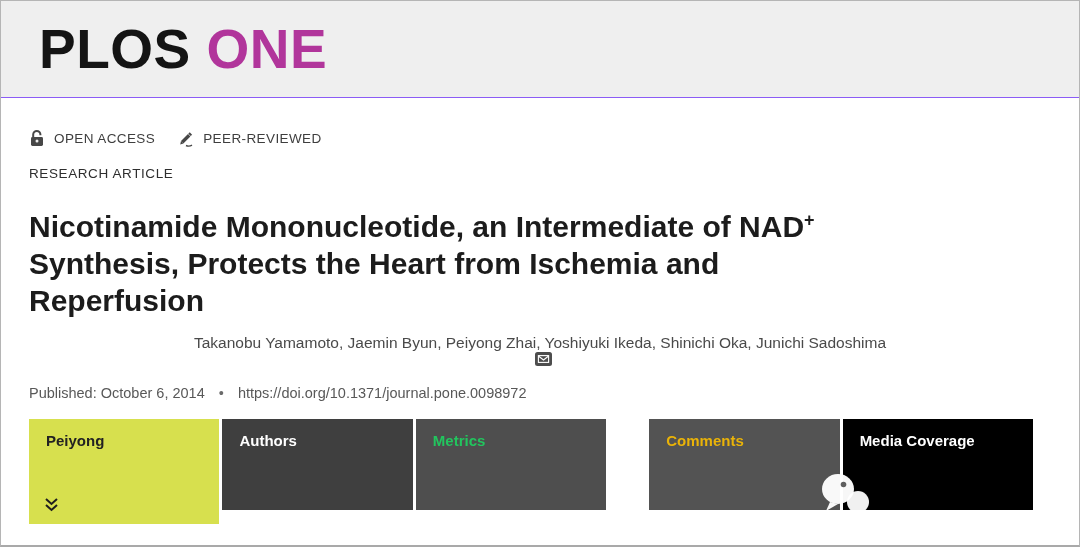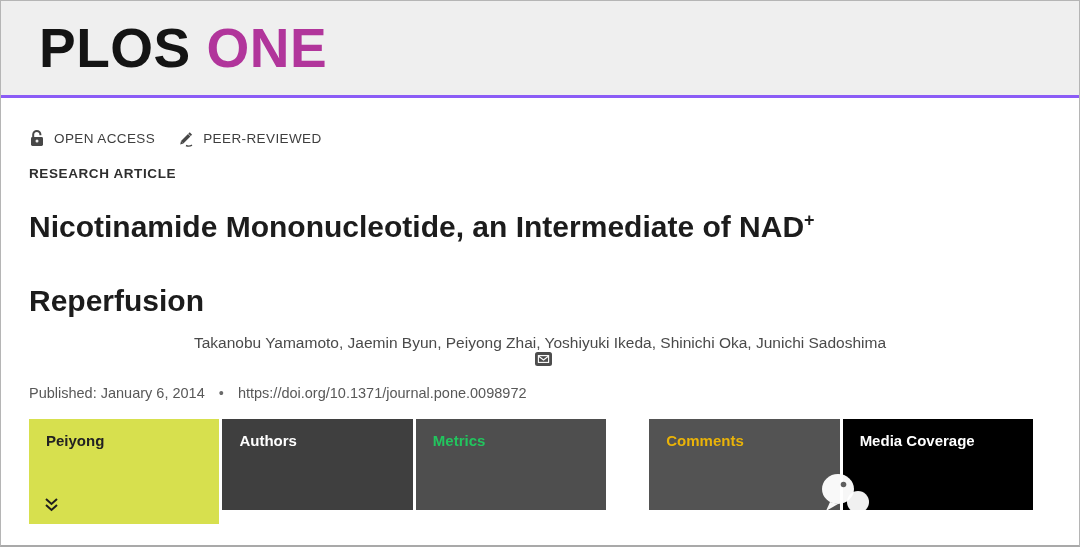--- a/index.html
+++ b/index.html
@@ -16,21 +16,21 @@
     border:1px solid #b5b5b5;
     border-bottom:2px solid #a9a9a9;
   }
   
   .journal-header {
     height:97px;
     background:#efefef;
     display:flex;
     align-items:center;
     padding-left:38px;
-    border-bottom:3px solid #8b5cf6;
+    border-bottom:1px solid #8b5cf6;
   }
   .logo {
     font-size:55px;
     font-weight:700;
     letter-spacing:0.5px;
     color:#141414;
     line-height:1;
     cursor:pointer;
   }
   .logo .one {  }
@@ -44,21 +44,20 @@
     letter-spacing:0.4px;
     color:#3e3e3e;
   }
   .meta-row .icon { display:inline-flex; margin-right:9px; }
   .meta-row .icon.second { margin-left:22px; }
   .article-type {
     margin-top:19px;
     font-size:13.5px;
     letter-spacing:0.6px;
     color:#2e2e2e;
-    font-weight:bold;
   }
   .title {
     margin-top:27px;
     font-size:30px;
     font-weight:700;
     line-height:37px;
     color:#1c1c1c;
   }
   .title sup { font-size:18px; line-height:0; }
   .authors {
@@ -139,37 +138,37 @@
           <path d="M9 15.5 q3 1.4 6-0.3" stroke="#474747" stroke-width="1.4" fill="none"></path>
         </svg>
       </span>
       <span>PEER-REVIEWED</span>
     </div>
 
     <div class="article-type">RESEARCH ARTICLE</div>
 
     <h1 class="title">
       <span>Nicotinamide Mononucleotide, an Intermediate of NAD</span><sup>+</sup><br>
-      <br>
+      <span>Synthesis, Protects the Heart from Ischemia and</span><br>
       <span>Reperfusion</span>
     </h1>
 
     <div class="authors">
       <span class="names">Takanobu Yamamoto,  Jaemin Byun,  Peiyong Zhai,  Yoshiyuki Ikeda,  Shinichi Oka,  Junichi Sadoshima</span>
       <span class="email">
         <svg width="17" height="14" viewBox="0 0 17 14">
           <rect x="0" y="0" width="17" height="14" rx="2.5" fill="#4d4d4d"></rect>
           <rect x="3.4" y="3.6" width="10.2" height="6.8" fill="none" stroke="#ffffff" stroke-width="1.1"></rect>
           <path d="M3.4 4 L8.5 8 L13.6 4" fill="none" stroke="#ffffff" stroke-width="1.1"></path>
         </svg>
       </span>
     </div>
 
     <div class="published">
-      <span>Published: January 6, 2014</span>
+      <span>Published: October 6, 2014</span>
       <span class="bullet">•</span>
       <span class="doi">https://doi.org/10.1371/journal.pone.0098972</span>
     </div>
 
     <nav class="tabs">
       <div class="tab active" style="background: rgb(215, 224, 78); color: rgb(34, 34, 34);">
         <span>Peiyong</span>
         <span class="chev">
           <svg width="15" height="16" viewBox="0 0 15 16">
             <polyline points="2,2 7.5,7 13,2" fill="none" stroke="#1e1e1e" stroke-width="2"></polyline>

